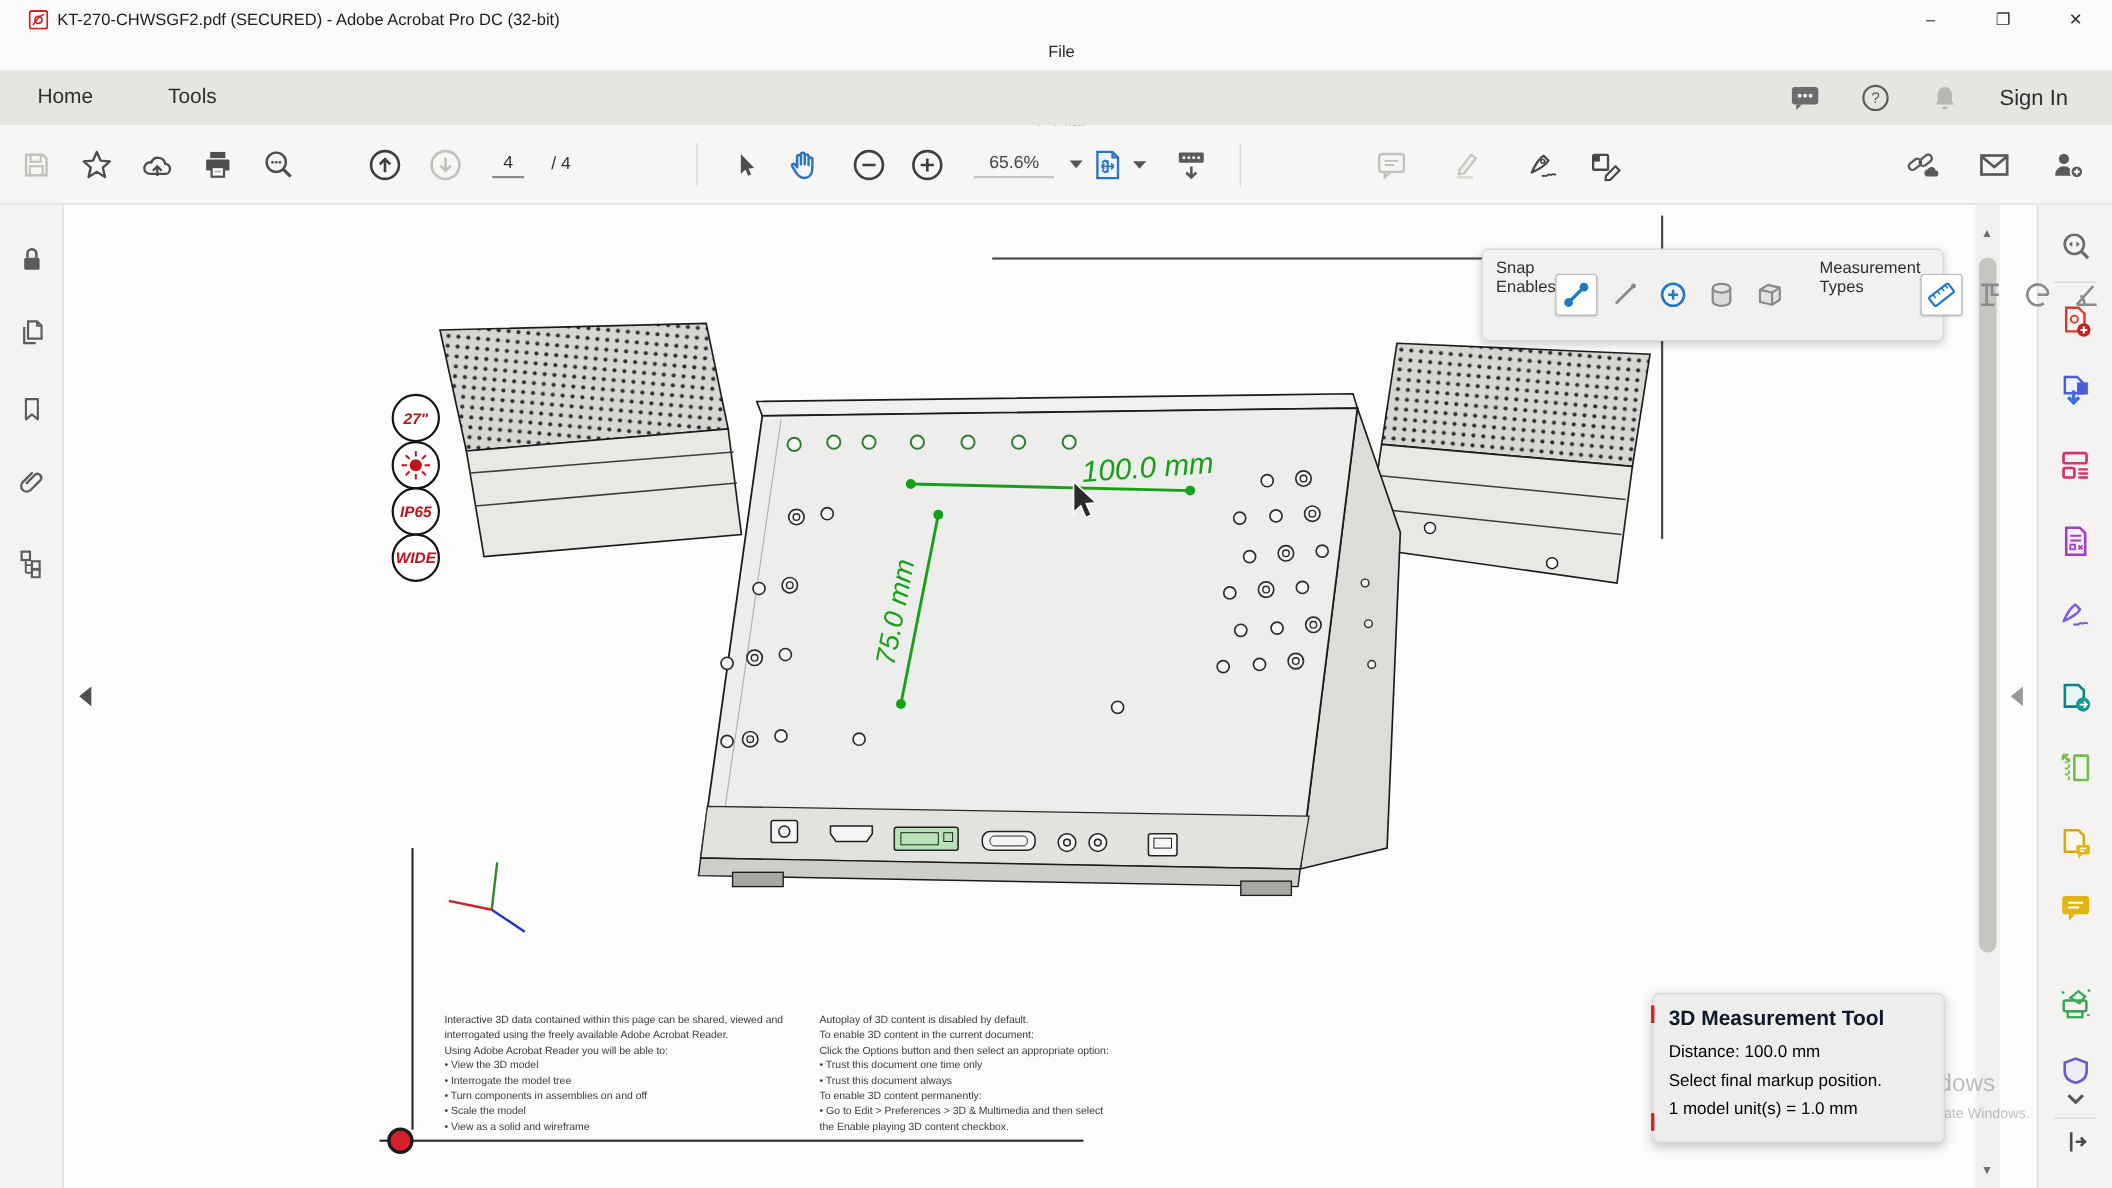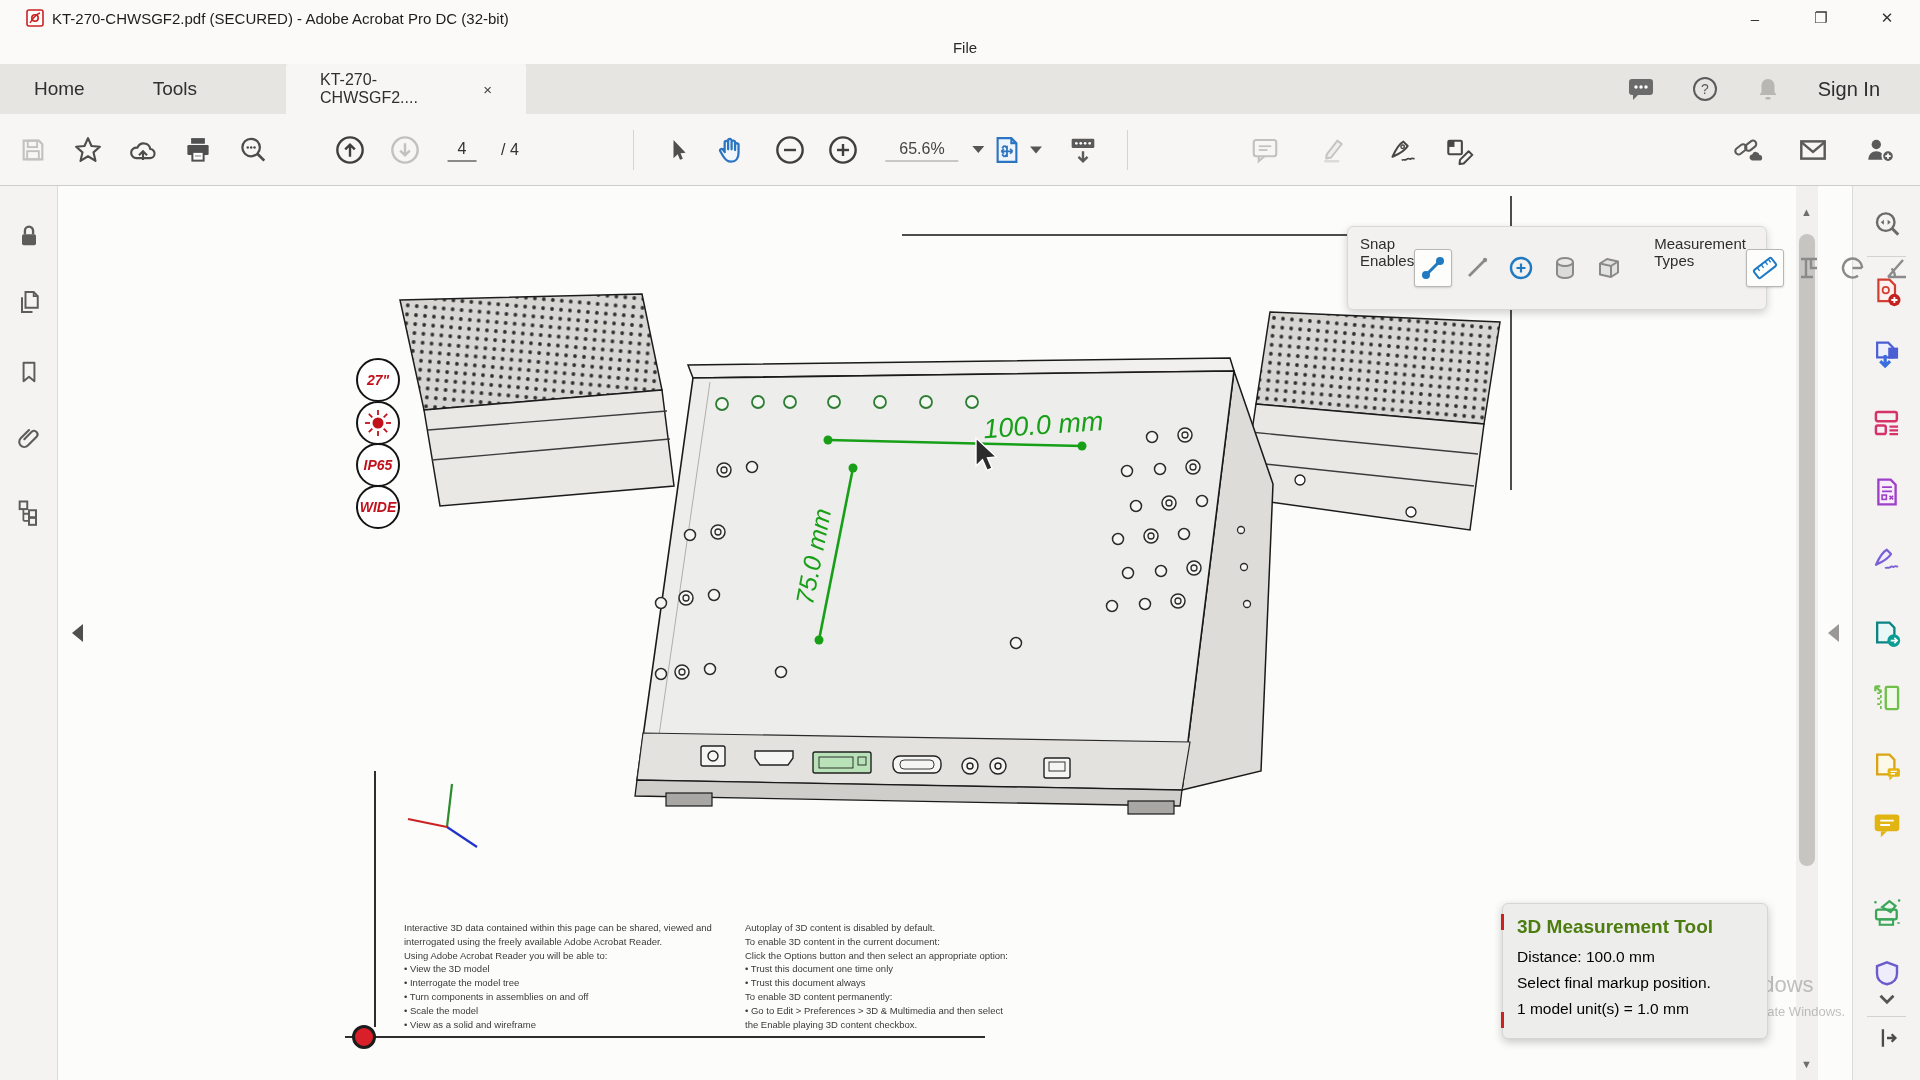--- a/index.html
+++ b/index.html
@@ -84,21 +84,21 @@
   .snap-group { display:flex; flex-direction:row; }
   .snap-title { font-size:15px; color:#2e2e2e; margin-bottom:4px; }
   .snap-icons { display:flex; align-items:center; gap:6px; }
   .snap-btn { width:38px; height:38px; display:flex; align-items:center; justify-content:center; border-radius:3px; }
   .snap-btn.sel { background:#fdfdfc; border:1px solid #b9b7b4; box-shadow:0 1px 2px rgba(0,0,0,.15); }
 
   
   #measure-tip { position:absolute; left:1502px; top:903px; width:266px; height:136px;
     background:#ededeb; border:1px solid #d7d5d2; border-radius:6px;
     box-shadow:0 3px 10px rgba(0,0,0,.22); z-index:10; padding:12px 14px; }
-  #measure-tip .t { font-size:19px; font-weight:bold; color:#4d7c0f; margin-bottom:6px; }
+  #measure-tip .t { font-size:19px; font-weight:bold; color:#0f172a; margin-bottom:6px; }
   #measure-tip .l { font-size:15.5px; color:#000000; line-height:26px; }
   .red-tick { position:absolute; left:-2px; width:3px; height:16px; background:#d02020; z-index:11; }
 
   
   #watermark { position:absolute; left:1640px; top:972px; z-index:5; color:#8f8f8f; opacity:.55; }
   #watermark .w1 { font-size:22px; }
   #watermark .w2 { font-size:13px; margin-top:6px; }
 </style>
 </head>
 <body>
@@ -122,24 +122,20 @@
   <span>Edit</span>
   <span>View</span>
   <span>E-Sign</span>
   <span>Window</span>
   <span>Help</span>
 </div>
 
 <div id="tabbar">
   <div class="tab">Home</div>
   <div class="tab">Tools</div>
-  <div class="tab" id="doc-tab">
-    <span>KT-270-CHWSGF2....</span>
-    <span class="close">×</span>
-  </div>
   <div id="tab-right">
     <svg width="26" height="24" viewBox="0 0 26 24">
       <rect x="1" y="2" width="24" height="16" rx="3" fill="#6b6b6b"></rect>
       <path d="M5,18 l0,5 l5,-5 z" fill="#6b6b6b"></path>
       <circle cx="8" cy="10" r="1.7" fill="#fff"></circle>
         <circle cx="13" cy="10" r="1.7" fill="#fff"></circle>
         <circle cx="18" cy="10" r="1.7" fill="#fff"></circle>
     </svg>
     <svg width="26" height="26" viewBox="0 0 26 26">
       <circle cx="13" cy="13" r="11" fill="none" stroke="#5c5c5c" stroke-width="2"></circle>

